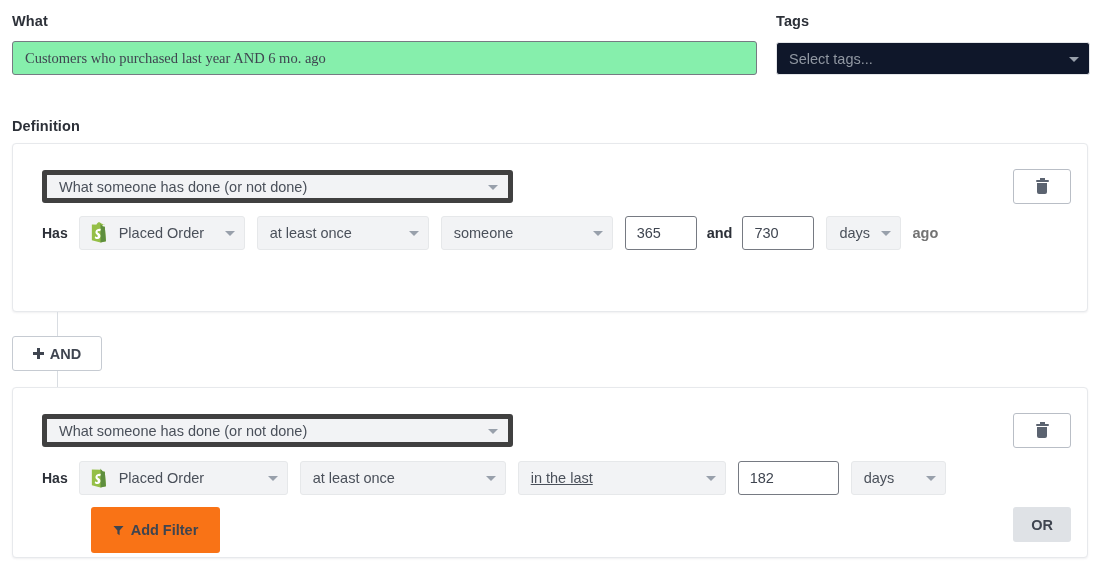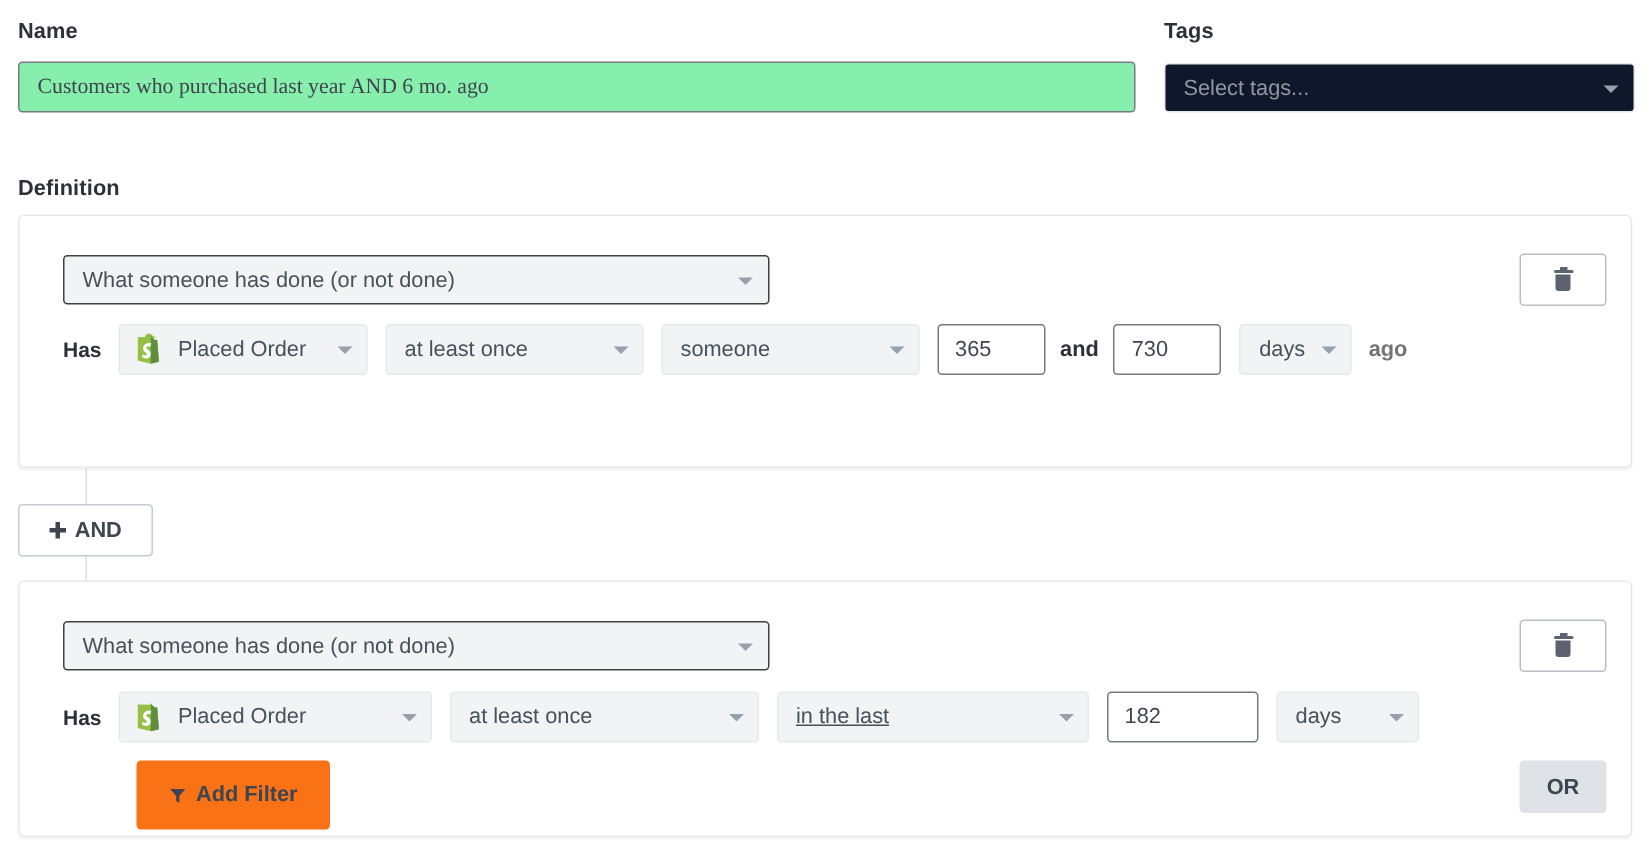--- a/index.html
+++ b/index.html
@@ -80,21 +80,21 @@
   #card-1 { top: 143px; height: 169px; }
   #card-2 { top: 387px; height: 171px; }
 
   .type-select {
     position: absolute;
     left: 29px;
     top: 26px;
     width: 471px;
     height: 33px;
     background: #f2f3f5;
-    border: 1px solid #404040;
+    border: 5px solid #404040;
     border-radius: 3px;
     display: flex;
     align-items: center;
     padding: 0 12px;
     font-size: 14.5px;
     color: #4a505a;
   }
 
   .trash-btn {
     position: absolute;
@@ -277,21 +277,21 @@
   .plus:after { left: 4px; top: 0; width: 3px; height: 11px; }
 </style>
 </head>
 <body>
 
 <div class="page">
 
   <div class="top-row">
 
     <div class="name-col">
-      <div class="field-label">Name</div>
+      <div class="field-label">What</div>
       <input class="name-input" type="text" value="Customers who purchased last year AND 6 mo. ago" style="">
     </div>
 
     <div class="tags-col">
       <div class="field-label">Tags</div>
       <div class="tags-select">
         <span class="tags-placeholder">Select tags...</span>
         <span class="caret"></span>
       </div>
     </div>

